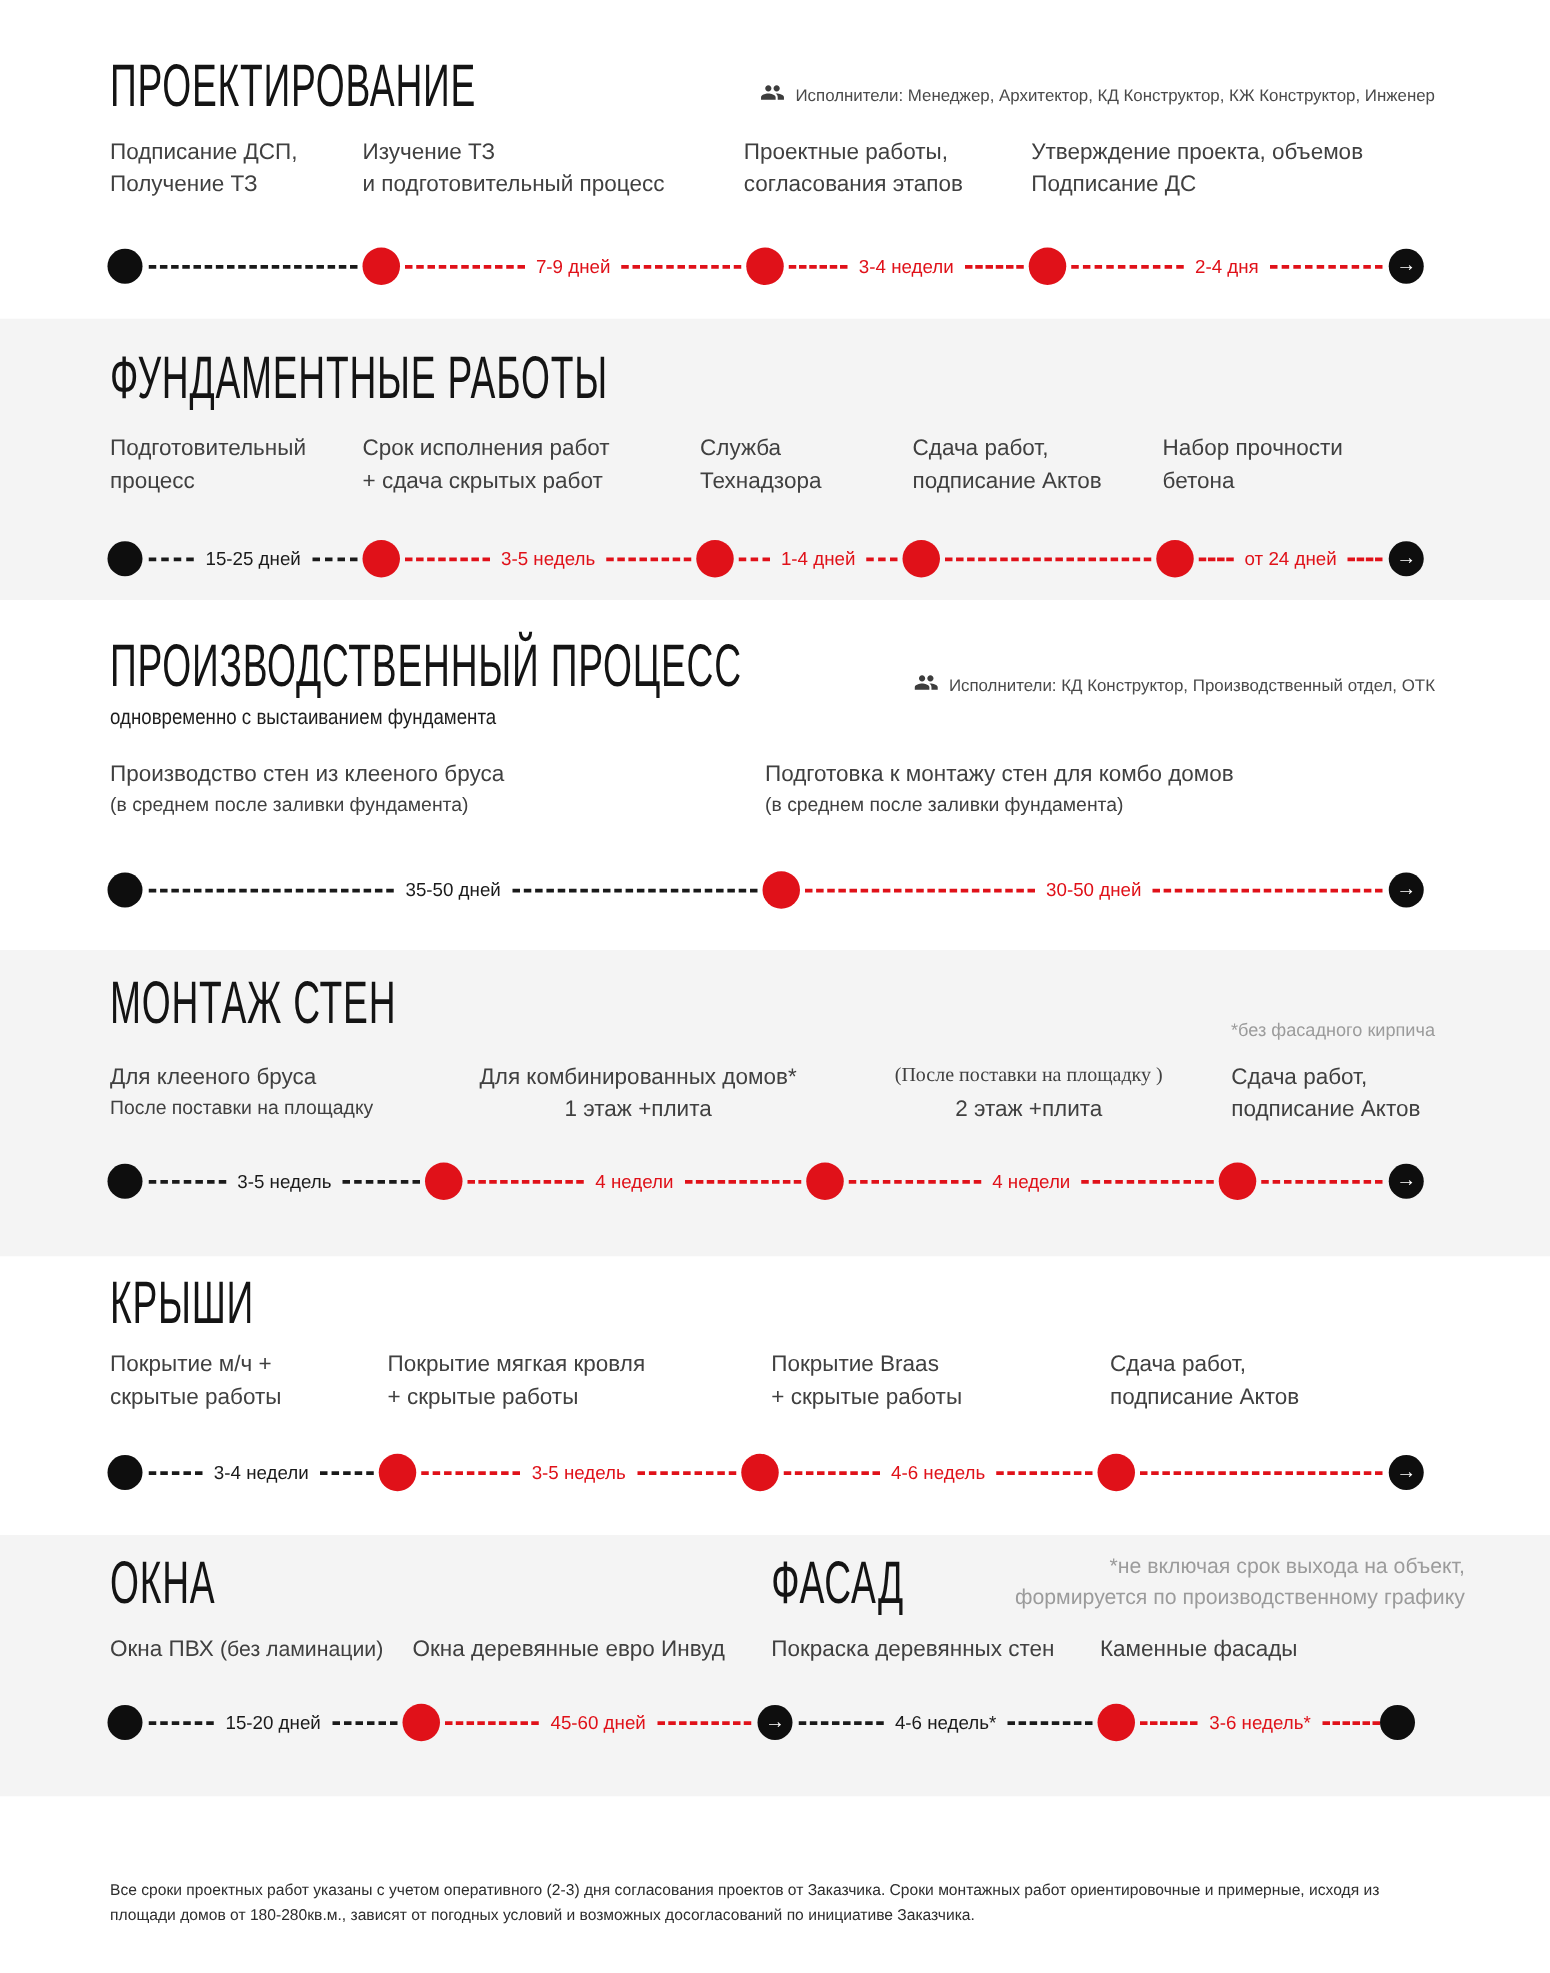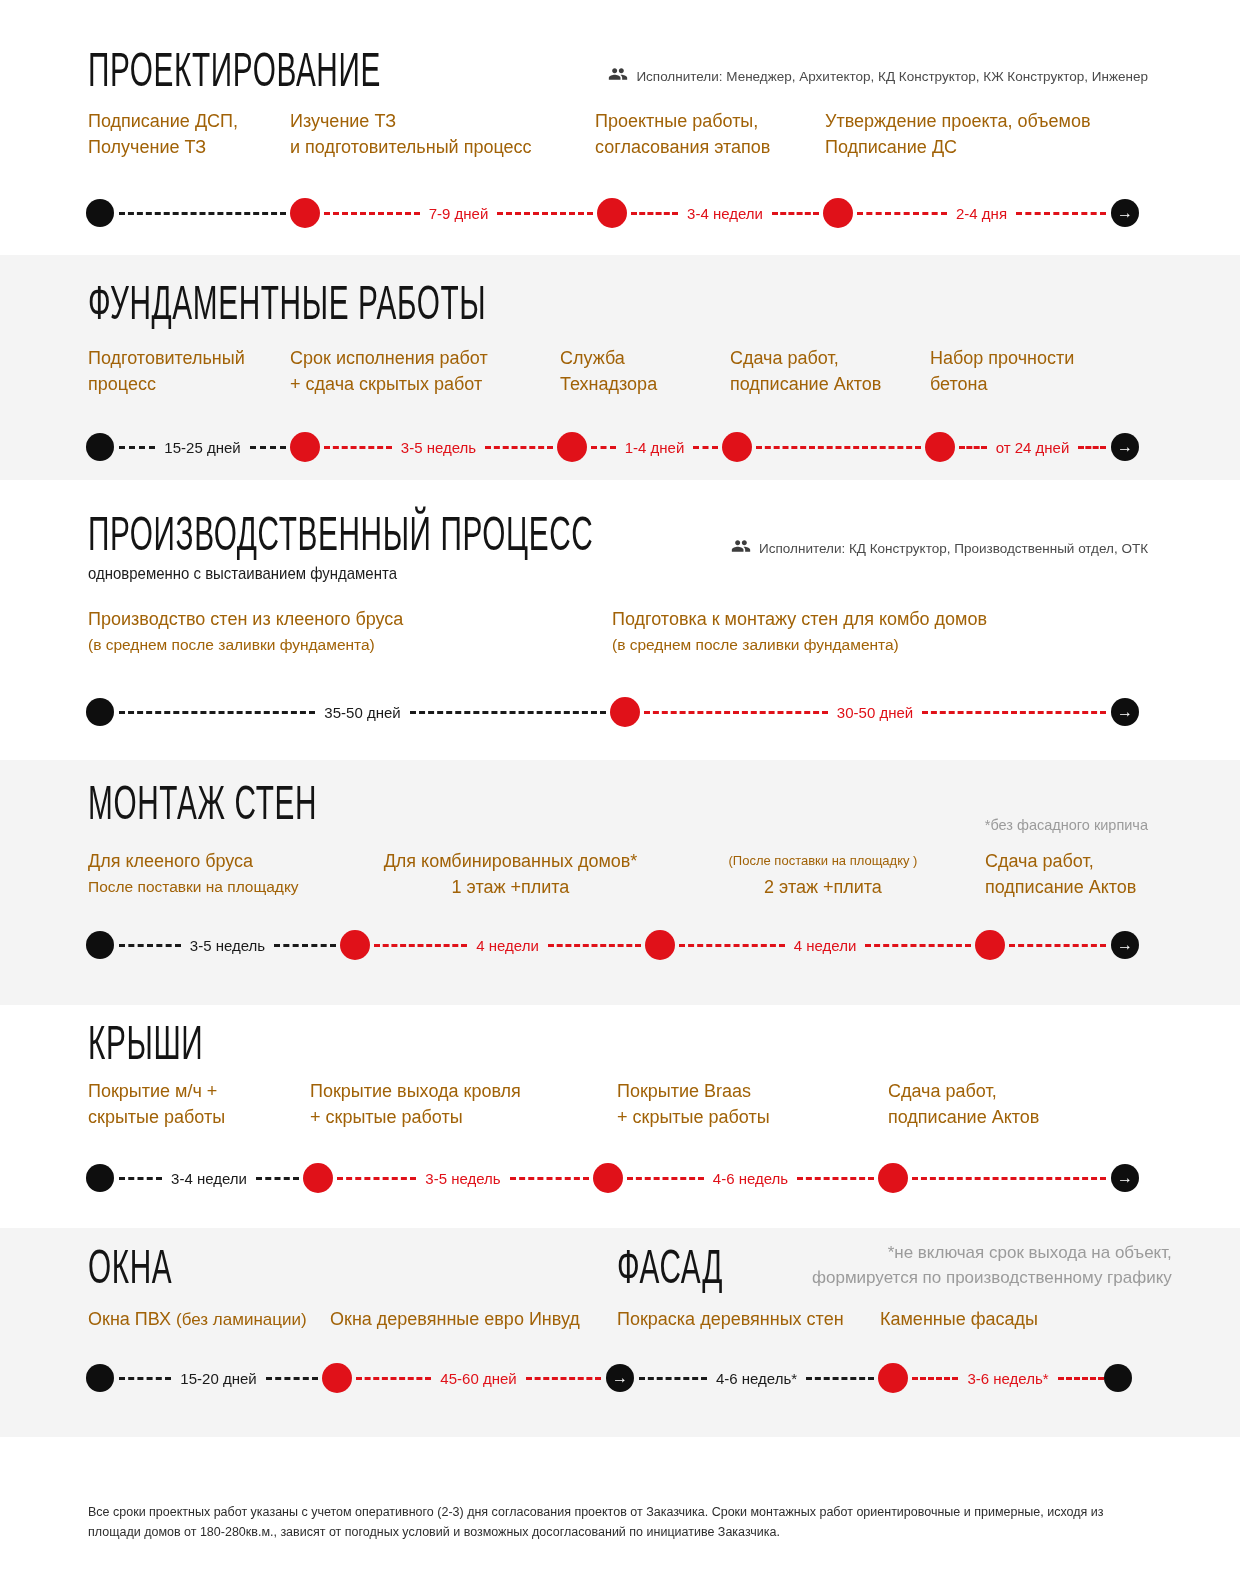--- a/index.html
+++ b/index.html
@@ -9,24 +9,24 @@
   .sec.gray{background:#f4f4f4;}
   .title{position:absolute;left:88px;margin:0;font-size:48px;font-weight:400;line-height:1;
          color:#141414;white-space:nowrap;transform:scaleX(0.62);transform-origin:0 0;letter-spacing:1px;}
   .subtitle{position:absolute;left:88px;font-size:17px;color:#1c1c1c;white-space:nowrap;
             transform:scaleX(0.88);transform-origin:0 0;}
   .perf{position:absolute;right:92px;display:flex;align-items:flex-end;gap:8px;
         font-size:13.5px;color:#4a4a4a;white-space:nowrap;}
   .picon{width:20px;height:20px;fill:#3d3d3d;flex:0 0 auto;}
   .gnote{position:absolute;font-size:14.5px;color:#9b9b9b;line-height:25px;}
   .gnote span{display:block;text-align:right;}
-  .col{position:absolute;font-size:18px;line-height:26px;color:#a16207;}
+  .col{position:absolute;font-size:18px;line-height:26px;color:#404040;}
   .col span{display:block;}
   .col .sub{font-size:15.5px;}
-  .col .small-line{font-size:13px;}
+  .col .small-line{font-size:16px;font-family:Liberation Serif, serif;}
   .col.center{text-align:center;}
   .col.inline span{display:inline;}
   .col.inline .paren{font-size:17px;}
   .dot{position:absolute;width:28px;height:28px;border-radius:50%;}
   .dot.black{background:#0e0e0e;}
   .dot.red{background:#e01119;width:30px;height:30px;margin:-1px;}
   .dot.arrow{background:#0e0e0e;}
   .dot.arrow::after{content:"\2192";position:absolute;inset:0;display:flex;align-items:center;
                     justify-content:center;color:#fff;font-size:16px;font-weight:bold;}
   .conn{position:absolute;height:28px;display:flex;align-items:center;}
@@ -201,21 +201,21 @@
     </div>
   </section>
 
   <section class="sec" style="height:223px">
     <h1 class="title" style="top:14px">КРЫШИ</h1>
     <div class="col" style="left:88px;top:73px">
       <span>Покрытие м/ч +</span>
       <span>скрытые работы</span>
     </div>
     <div class="col" style="left:310px;top:73px">
-      <span>Покрытие выхода кровля</span>
+      <span>Покрытие мягкая кровля</span>
       <span>+ скрытые работы</span>
     </div>
     <div class="col" style="left:617px;top:73px">
       <span>Покрытие Braas</span>
       <span>+ скрытые работы</span>
     </div>
     <div class="col" style="left:888px;top:73px">
       <span>Сдача работ,</span>
       <span>подписание Актов</span>
     </div>

